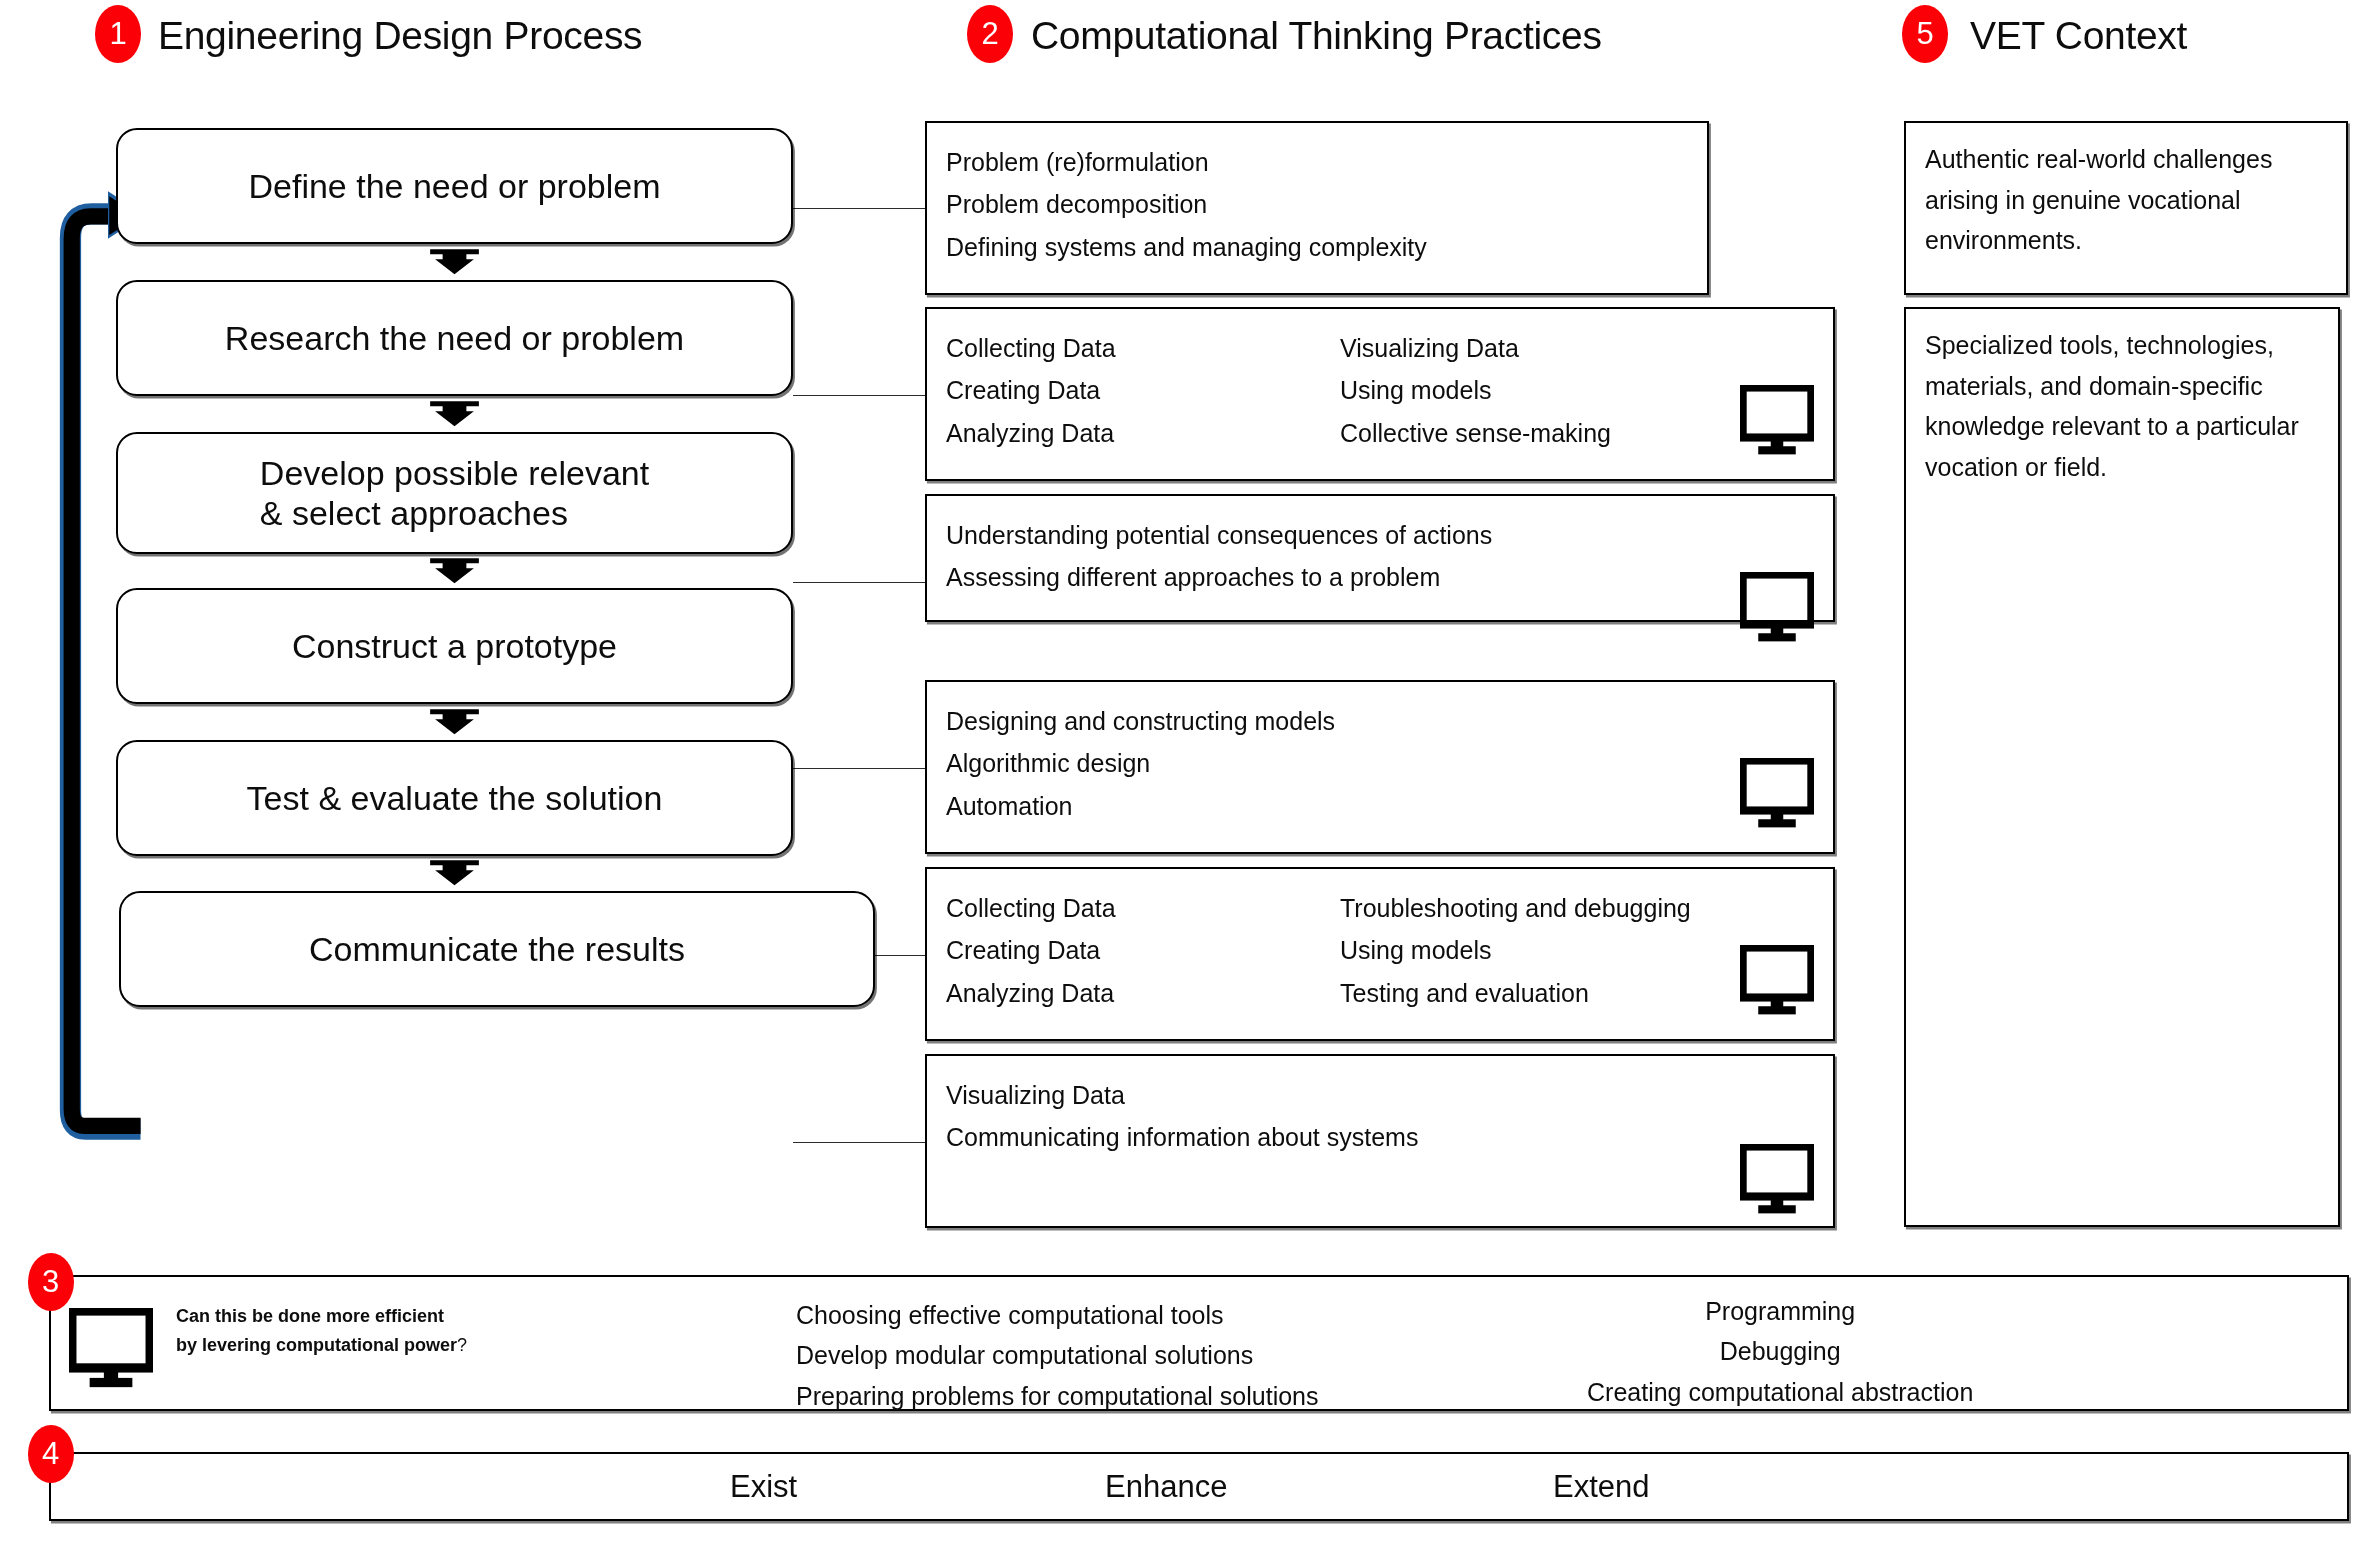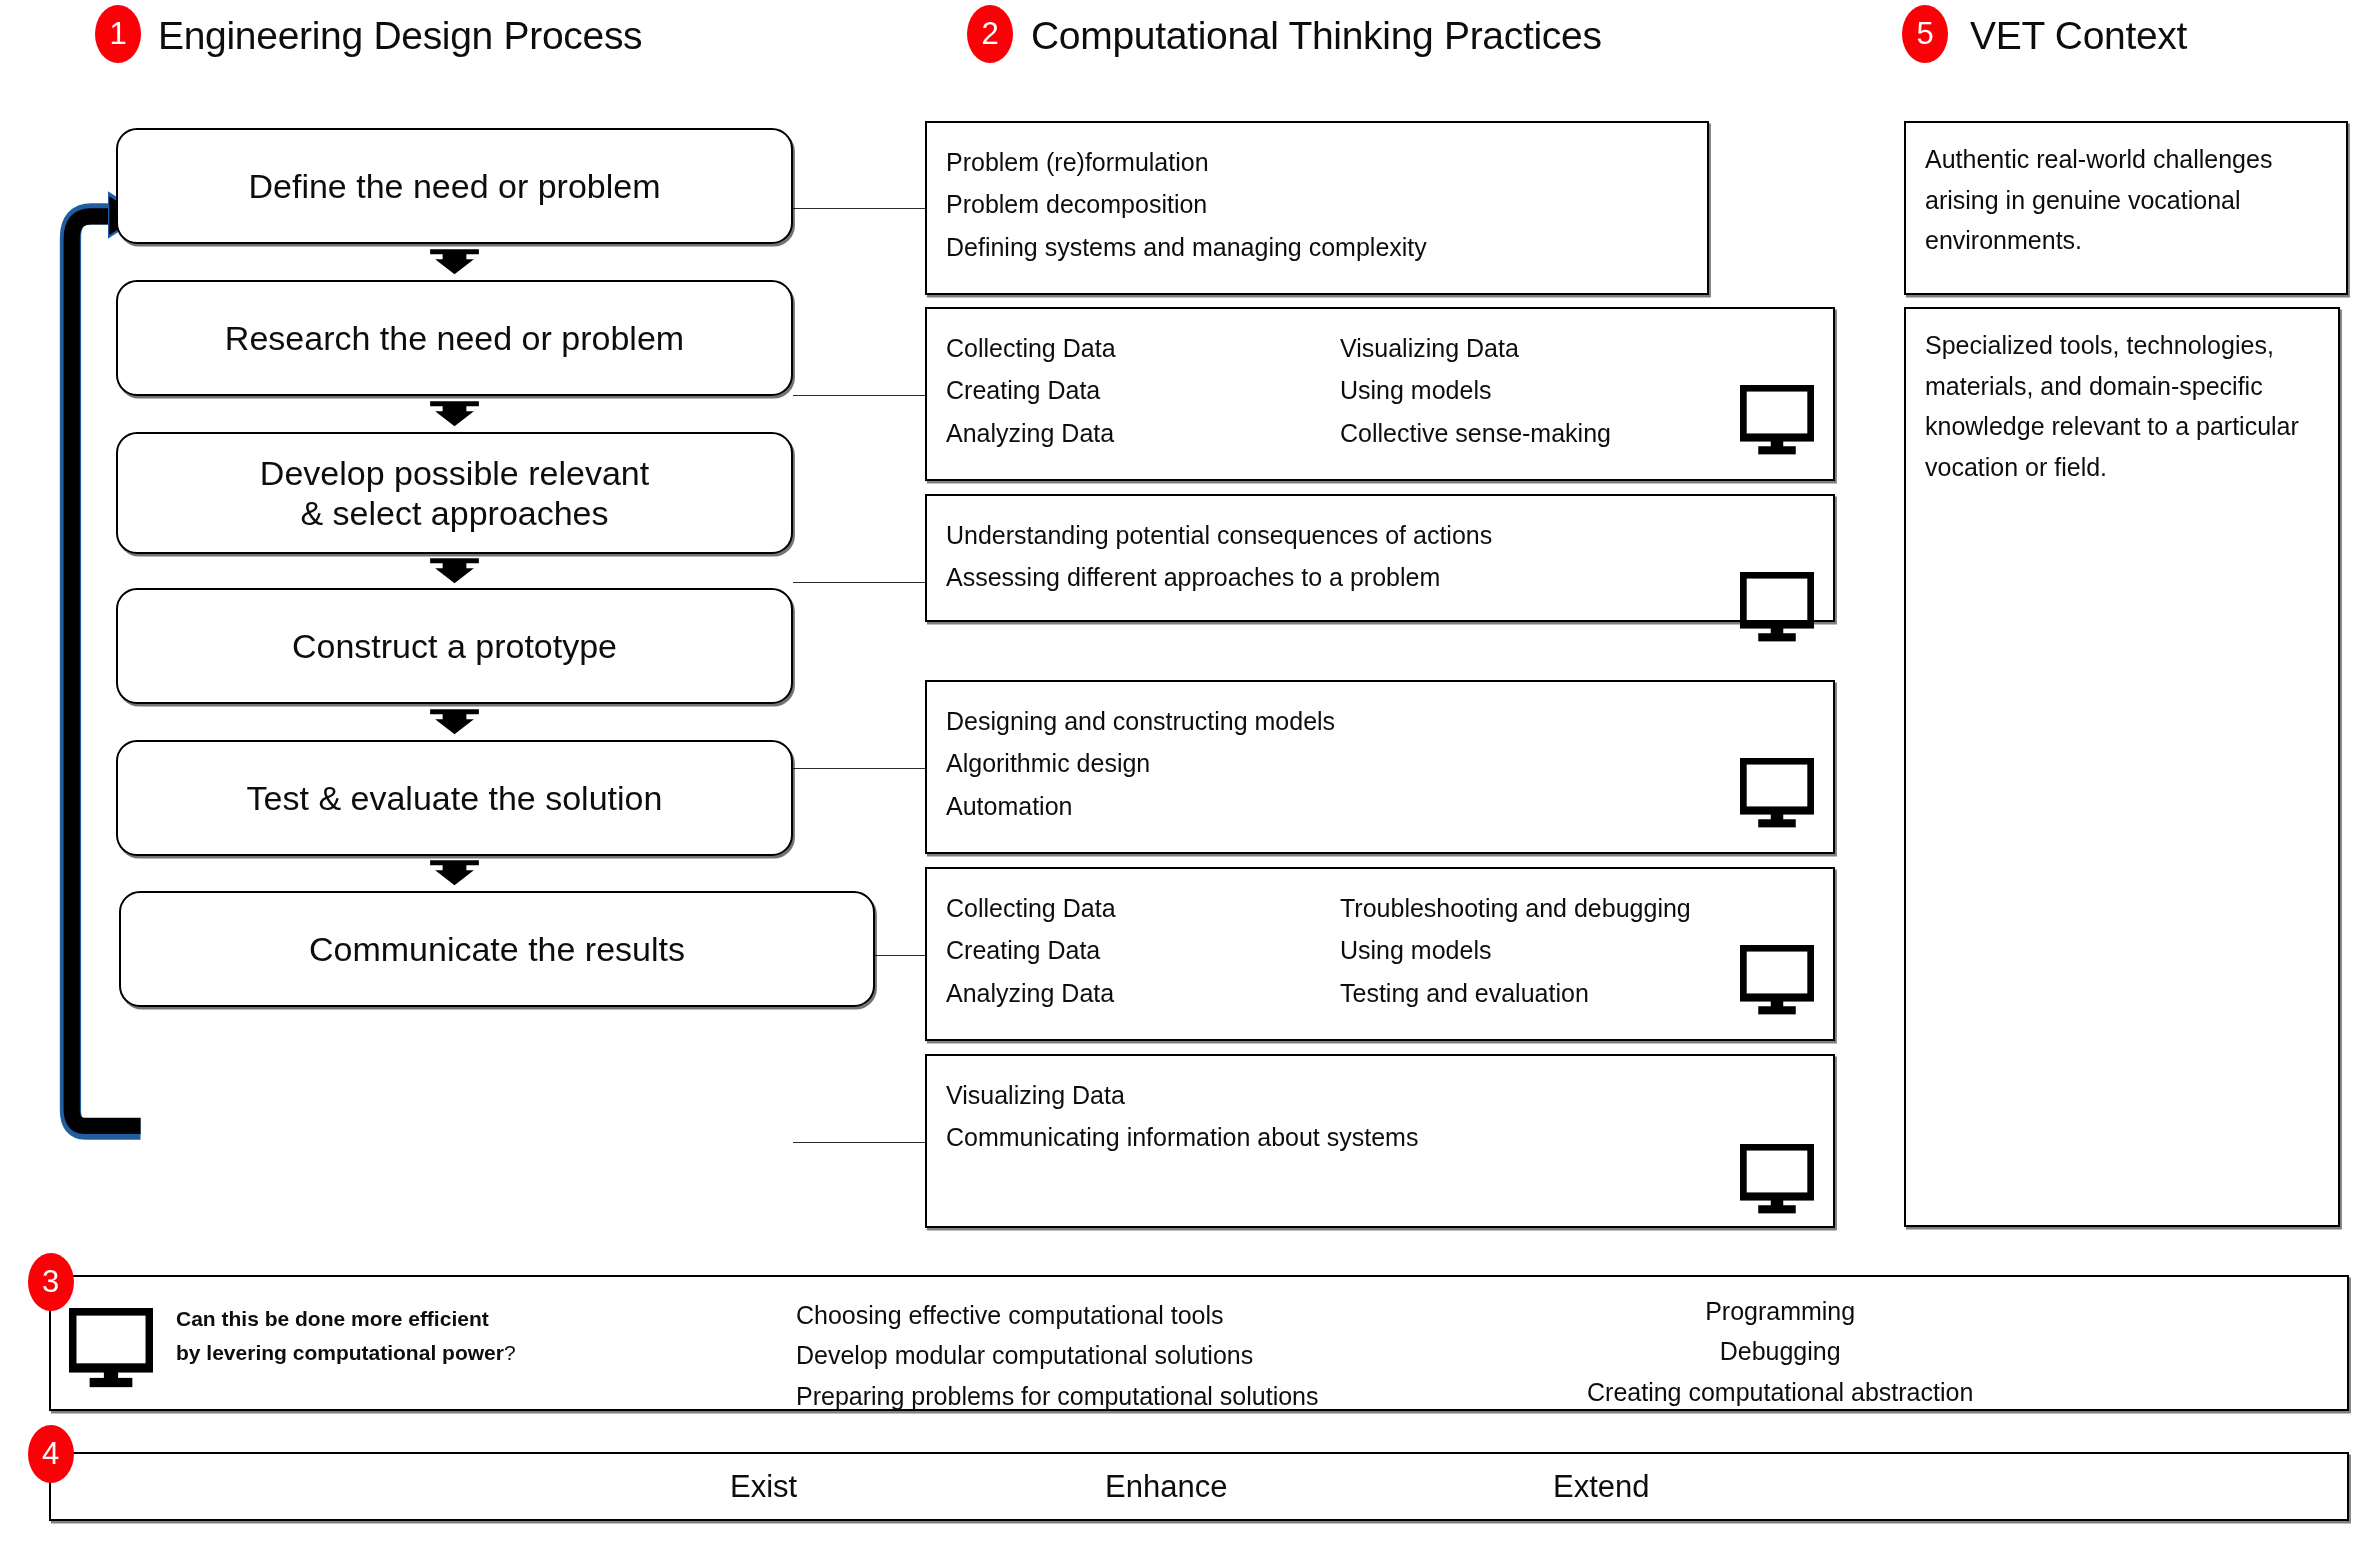--- a/index.html
+++ b/index.html
@@ -40,21 +40,20 @@
   
   .edp-box{
     position:absolute;
     box-sizing:border-box;
     border:2.5px solid #000;
     border-radius:21px;
     background:#fff;
     display:flex;
     align-items:center;
     justify-content:center;
-    text-align:center;
     font-size:34px;
     line-height:1.18;
     color:#0d0d0d;
     box-shadow:1.9px 2.5px 0 rgba(0,0,0,0.55);
     z-index:10;
   }
   .edp-box span{display:block;}
 
   
   .down-arrow{
@@ -112,21 +111,21 @@
   .strip{
     position:absolute;
     box-sizing:border-box;
     border:2.5px solid #000;
     background:#fff;
     box-shadow:1.9px 2.5px 0 rgba(0,0,0,0.5);
     z-index:10;
   }
   .s3-question{
     position:absolute;
-    font-size:21px;
+    font-size:18px;
     font-weight:bold;
     line-height:1.62;
     color:#0d0d0d;
     white-space:nowrap;
   }
   .s3-question .qmark{font-weight:400;}
   .s4-label{
     position:absolute;
     font-size:31px;
     color:#0d0d0d;

